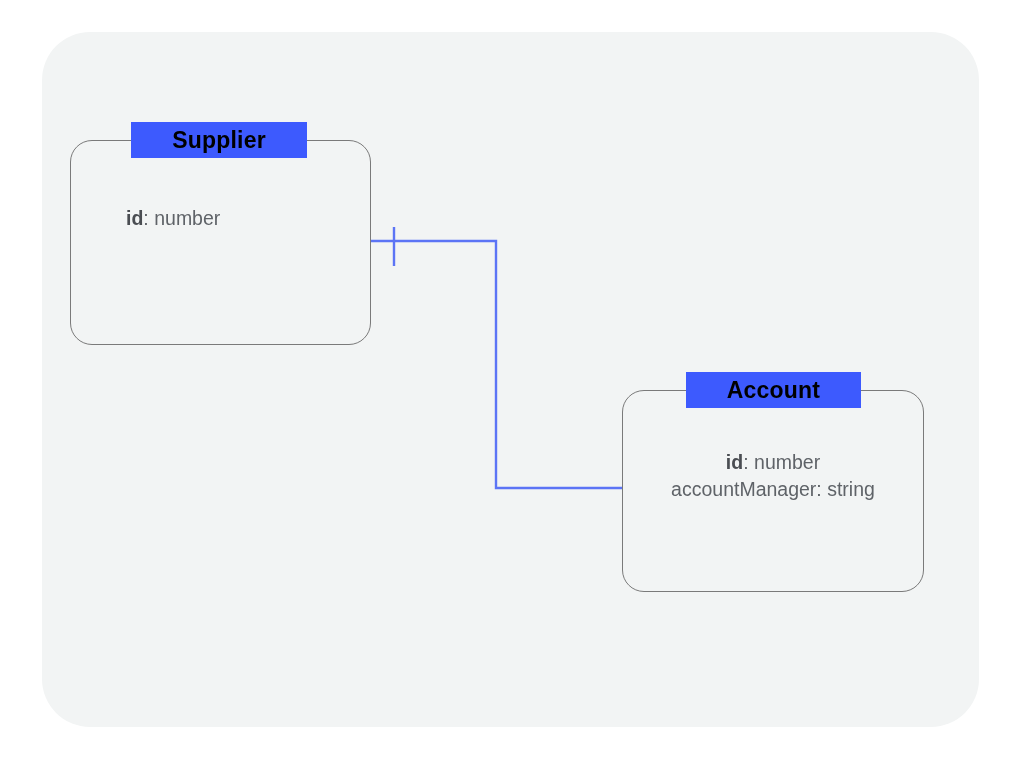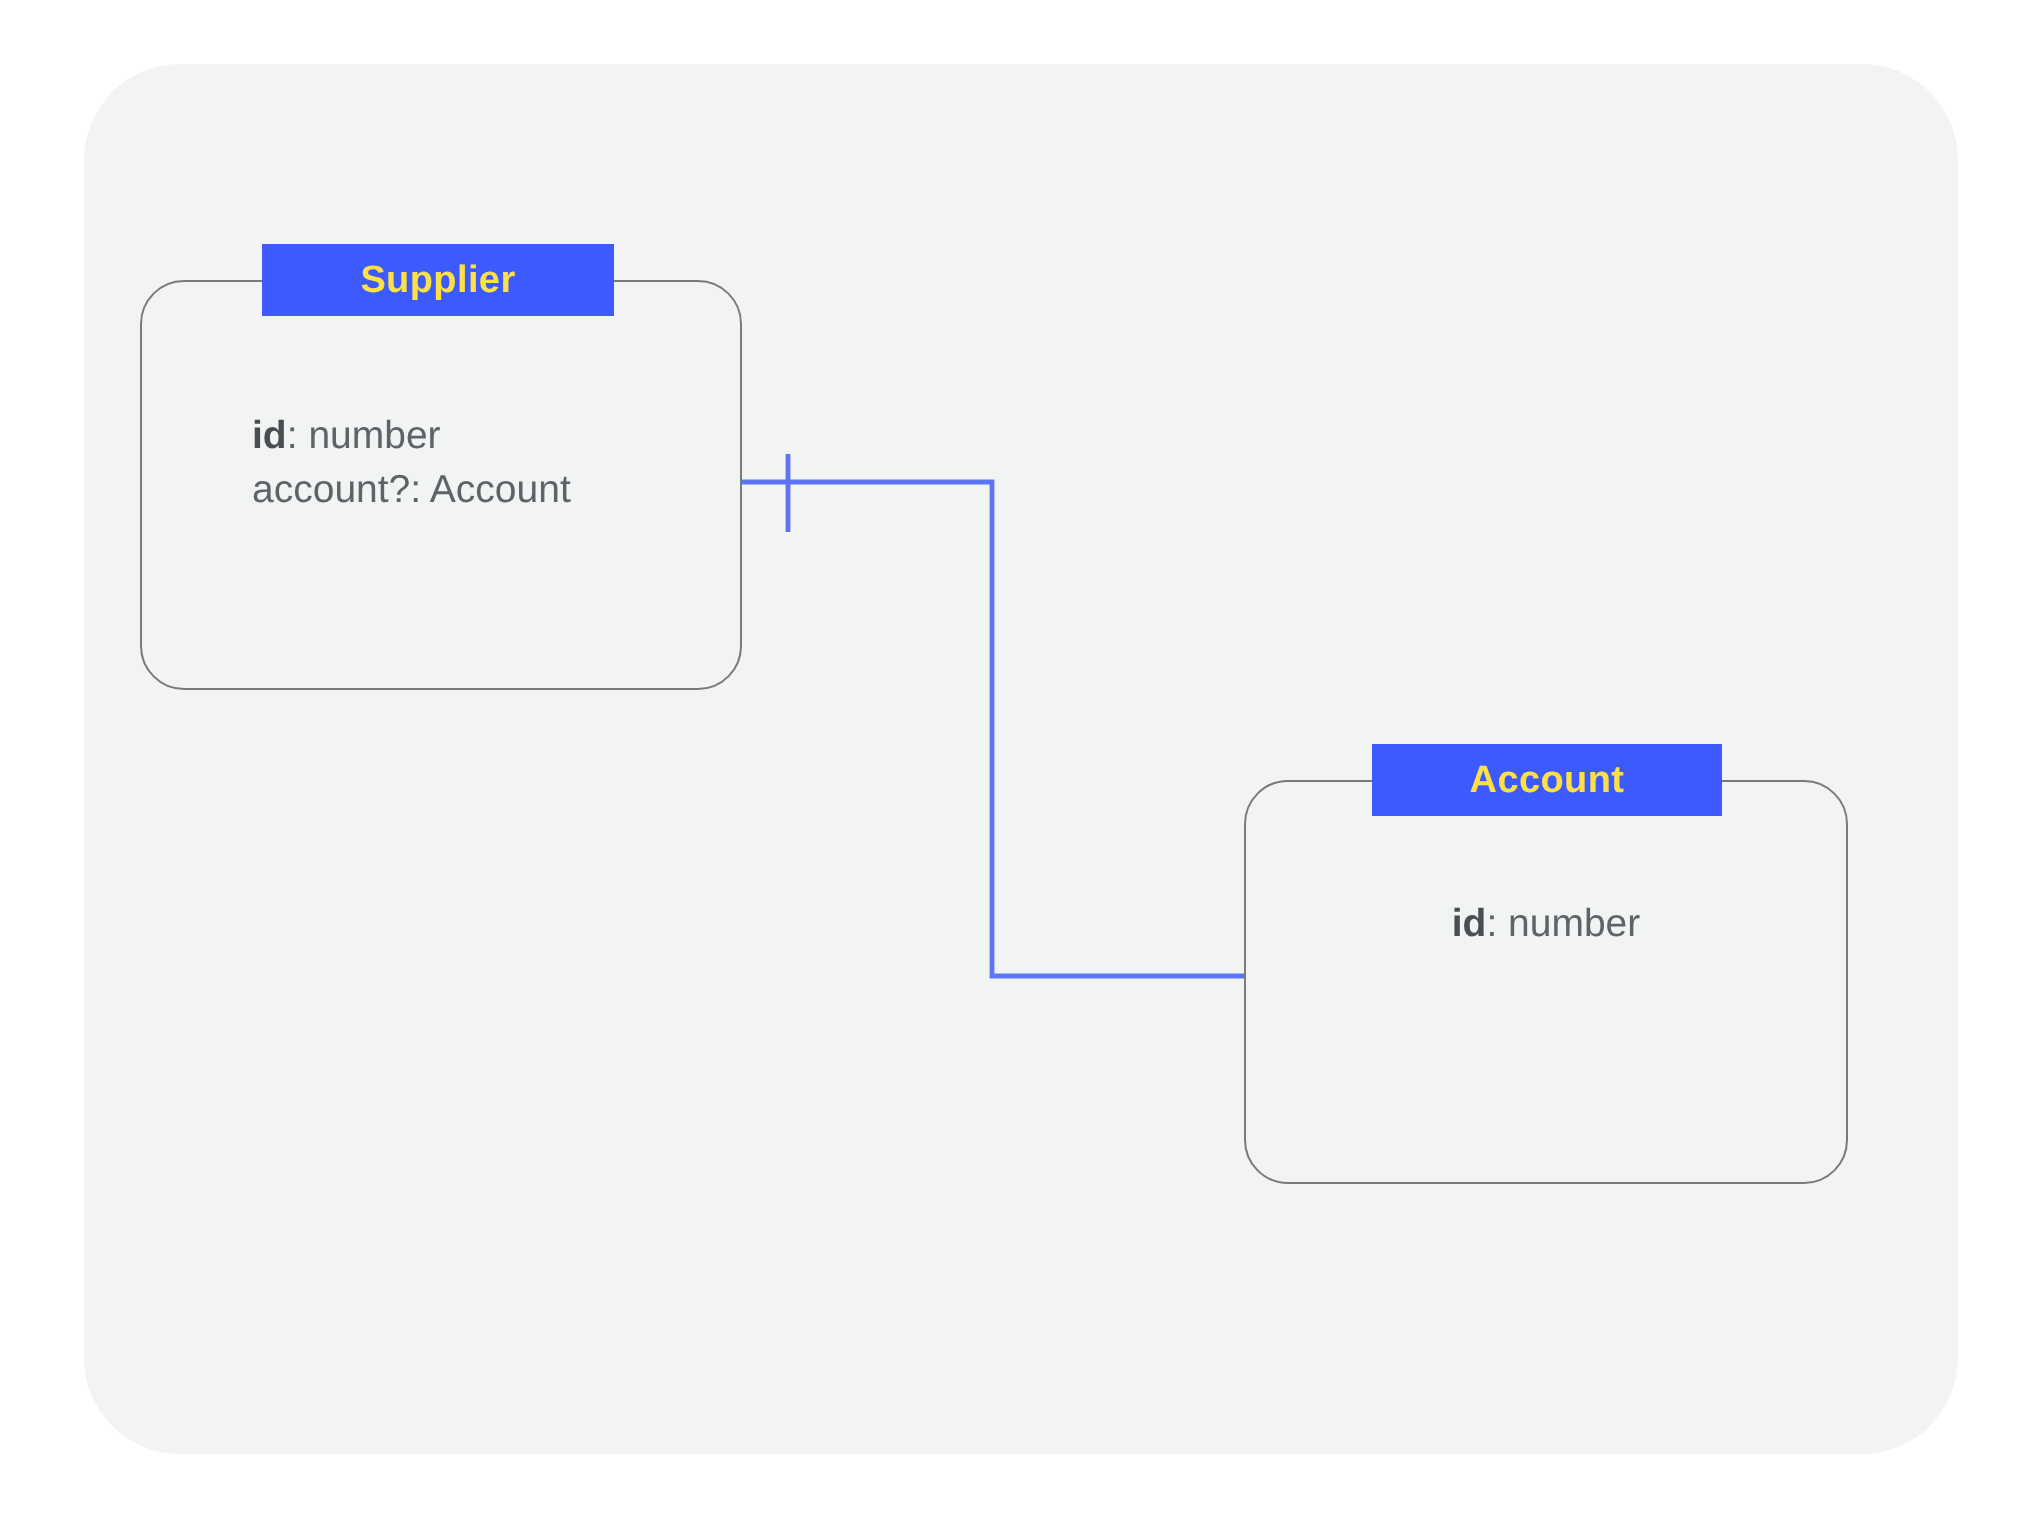--- a/index.html
+++ b/index.html
@@ -60,22 +60,22 @@
     position: absolute;
     box-sizing: border-box;
     border: 1.4px solid #7a7a7a;
     border-radius: 22px;
     background: transparent;
   }
   .entity-header {
     position: absolute;
     box-sizing: border-box;
     background: #3d5afe;
-    color: #fde047;
-    font-size: 19px;
+    color: #000000;
+    font-size: 23px;
     font-weight: bold;
     letter-spacing: 0.2px;
     display: flex;
     align-items: center;
     justify-content: center;
     line-height: 1;
   }
   .entity-fields {
     position: absolute;
     box-sizing: border-box;
@@ -143,26 +143,26 @@
   </svg>
 
   <div id="entity-supplier" class="entity"></div>
 
   <div id="entity-supplier-header" class="entity-header">
     <span>Supplier</span>
   </div>
 
   <div id="entity-supplier-fields" class="entity-fields">
     <span class="field-row"><span class="field-name pk">id</span><span>: </span><span>number</span></span>
-    <span class="field-row"><span class="field-name">account?</span><span>: </span><span>Account</span></span>
   </div>
 
   <div id="entity-account" class="entity"></div>
 
   <div id="entity-account-header" class="entity-header">
     <span>Account</span>
   </div>
 
   <div id="entity-account-fields" class="entity-fields">
     <span class="field-row"><span class="field-name pk">id</span><span>: </span><span>number</span></span>
+    <span class="field-row"><span class="field-name">accountManager</span><span>: </span><span>string</span></span>
   </div>
 
 </div>
 
 </body></html>

